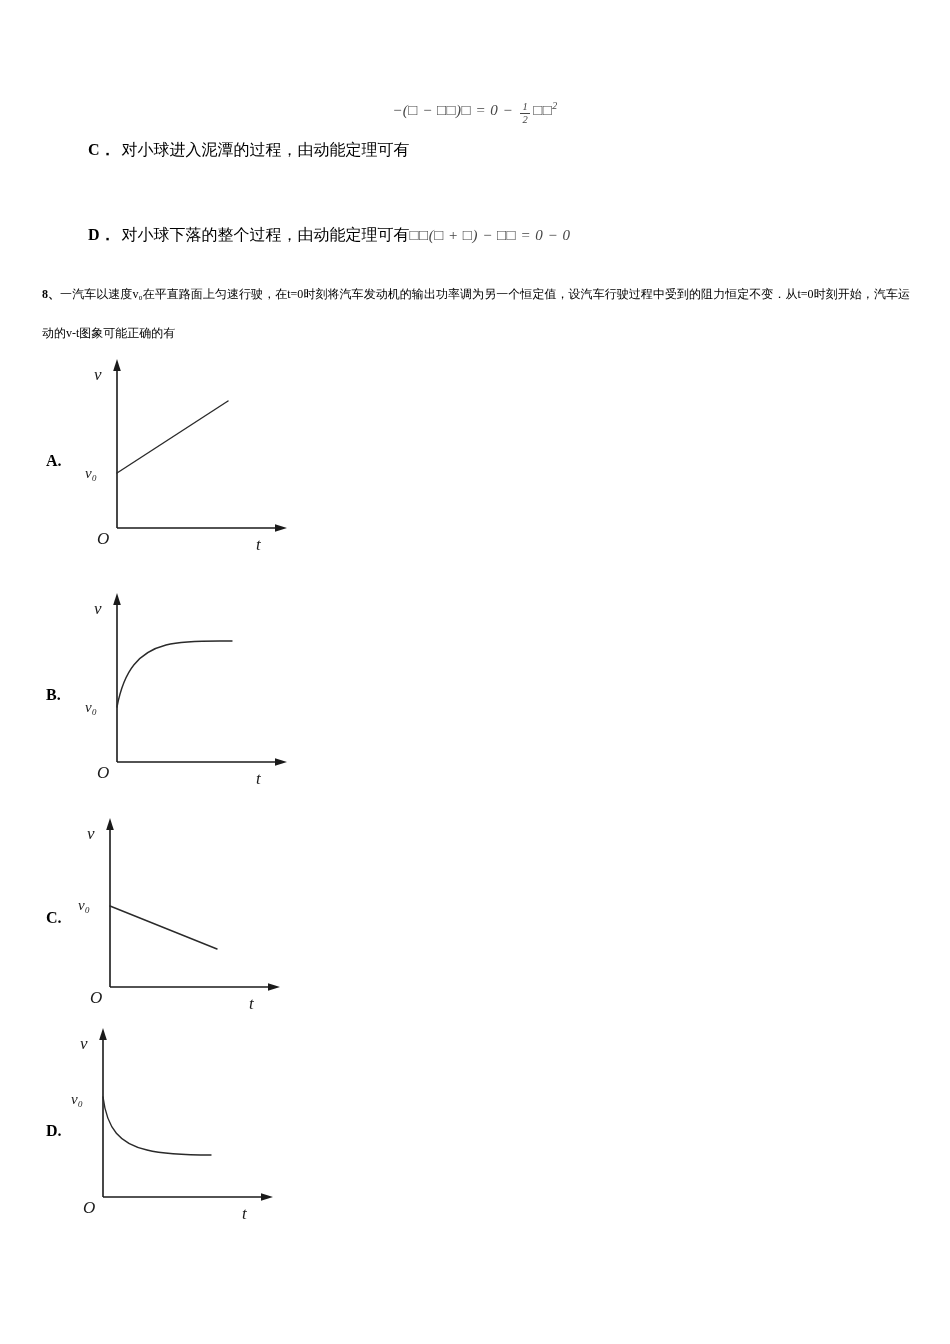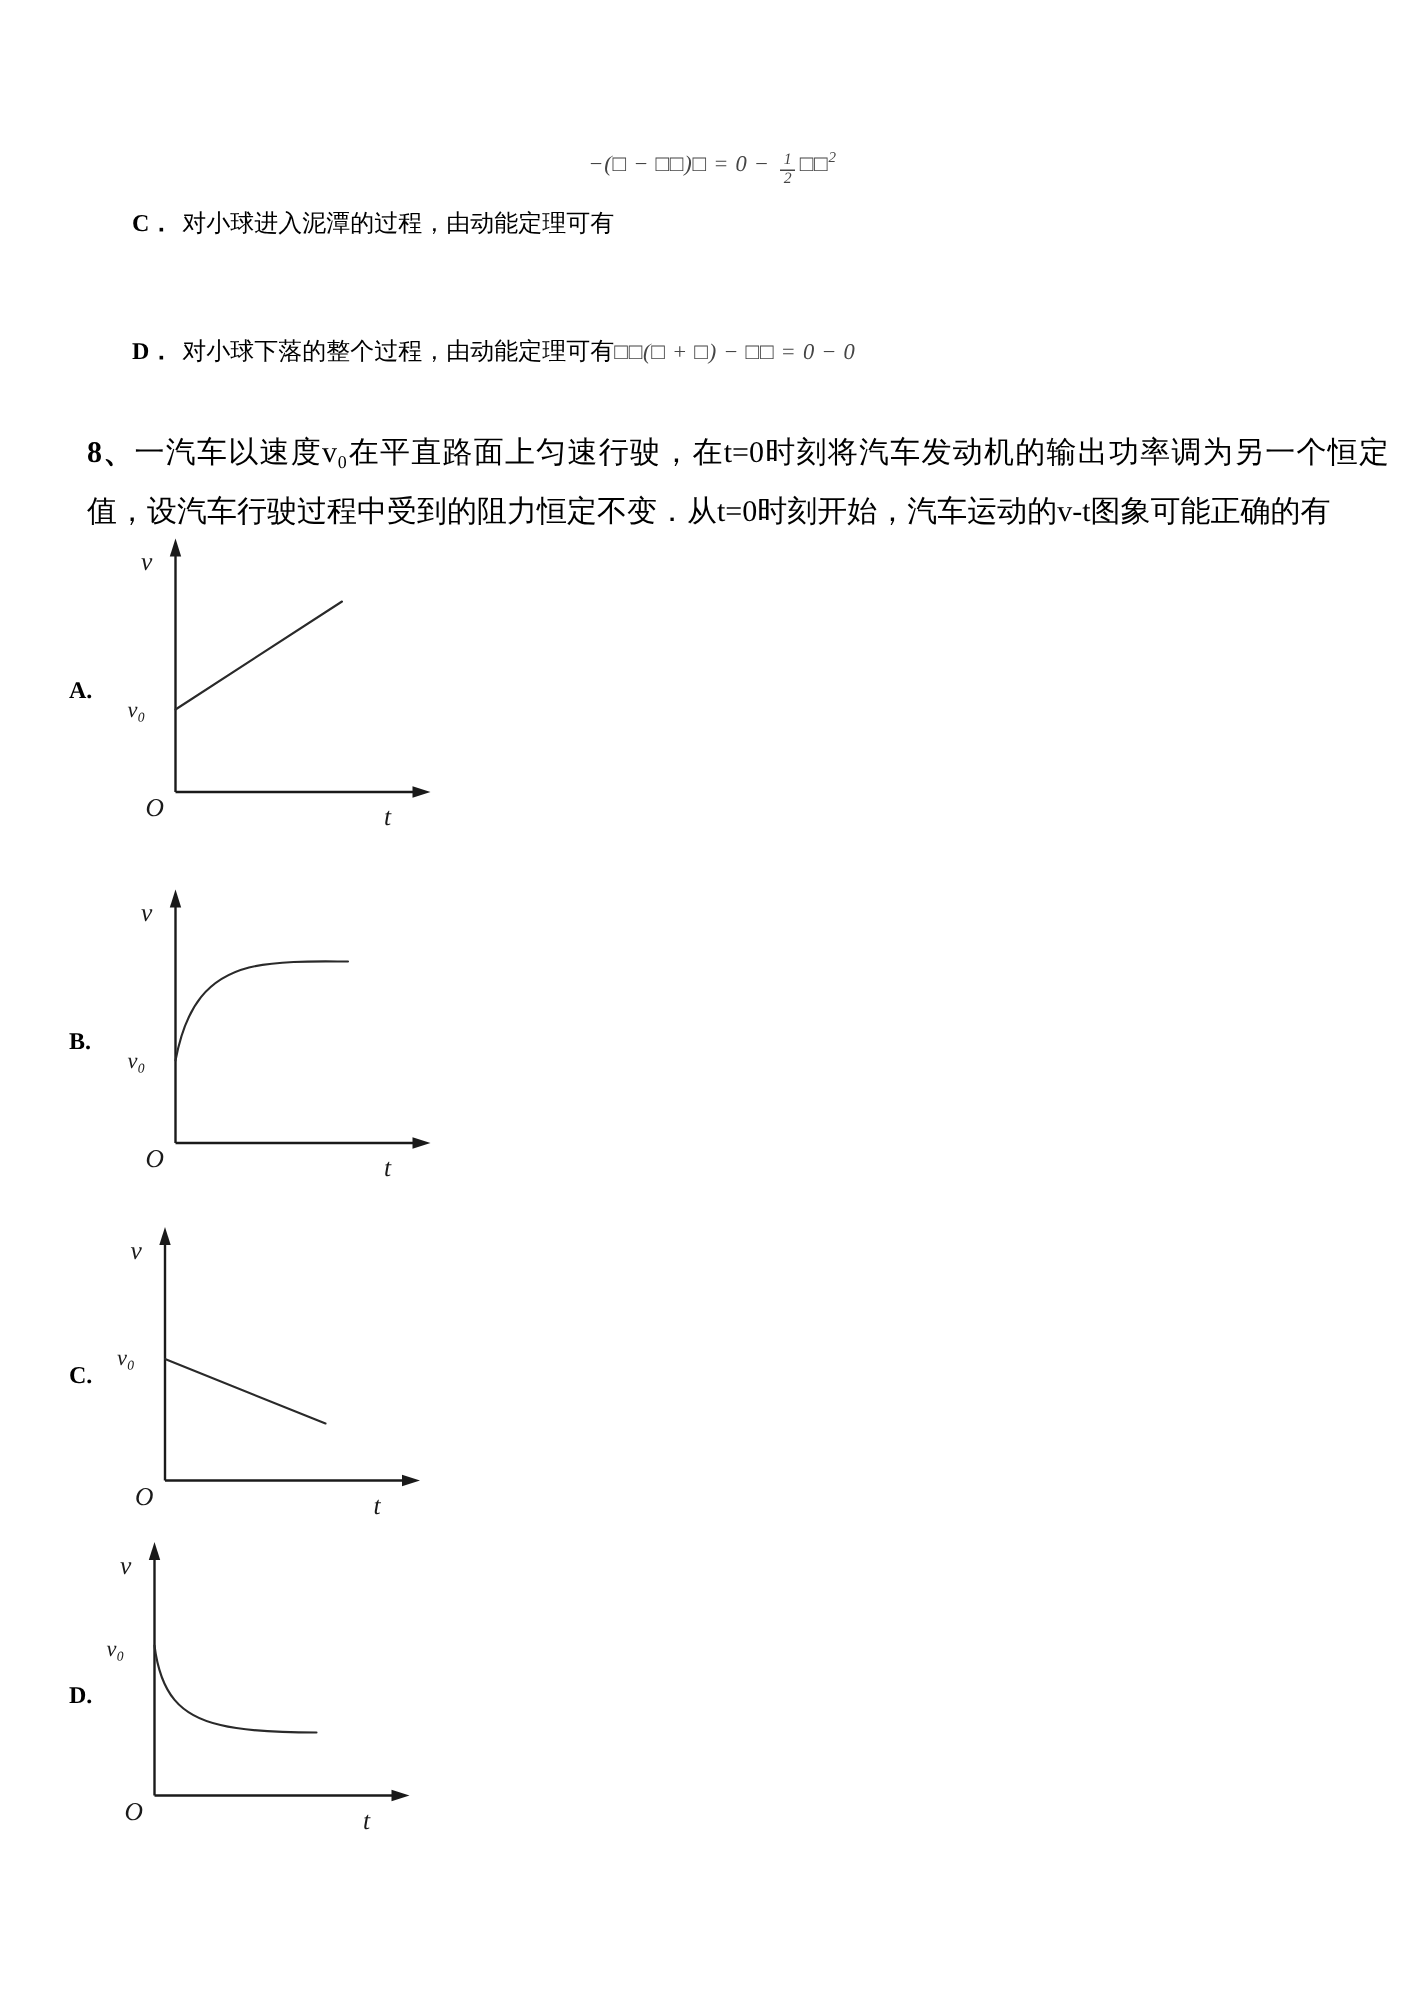--- a/index.html
+++ b/index.html
@@ -17,21 +17,21 @@
   .formula-center{left:0;right:0;top:100px;text-align:center;}
   .frac{display:inline-block;vertical-align:-0.55em;text-align:center;margin:0 3px;font-style:italic;}
   .frac .num{display:block;font-size:10.5px;line-height:1.15;border-bottom:1px solid #454545;padding:0 2px;}
   .frac .den{display:block;font-size:10.5px;line-height:1.15;}
   sup{font-size:10px;}
   
   .opt-row{left:42px;font-size:16px;line-height:22px;margin-left:46px;}
   .opt-label{font-weight:bold;margin-right:6px;}
   
   .question{
-    left:42px;width:868px;font-size:20px;line-height:39px;text-align:justify;margin-left:16px;
+    left:42px;width:868px;font-size:12px;line-height:39px;text-align:justify;
   }
   .q-num{font-weight:bold;}
   
   .graph-letter{font-weight:bold;font-size:16px;}
   svg text{font-family:"Liberation Serif","DejaVu Serif",serif;}
   .axis-label{font-style:italic;font-size:17px;fill:#1a1a1a;}
   .v0-label{font-style:italic;font-size:15px;fill:#1a1a1a;}
   .axis{stroke:#1a1a1a;stroke-width:1.6;fill:none;}
   .arrow{fill:#1a1a1a;stroke:none;}
   .curve{stroke:#2a2a2a;stroke-width:1.4;fill:none;stroke-linecap:round;}

